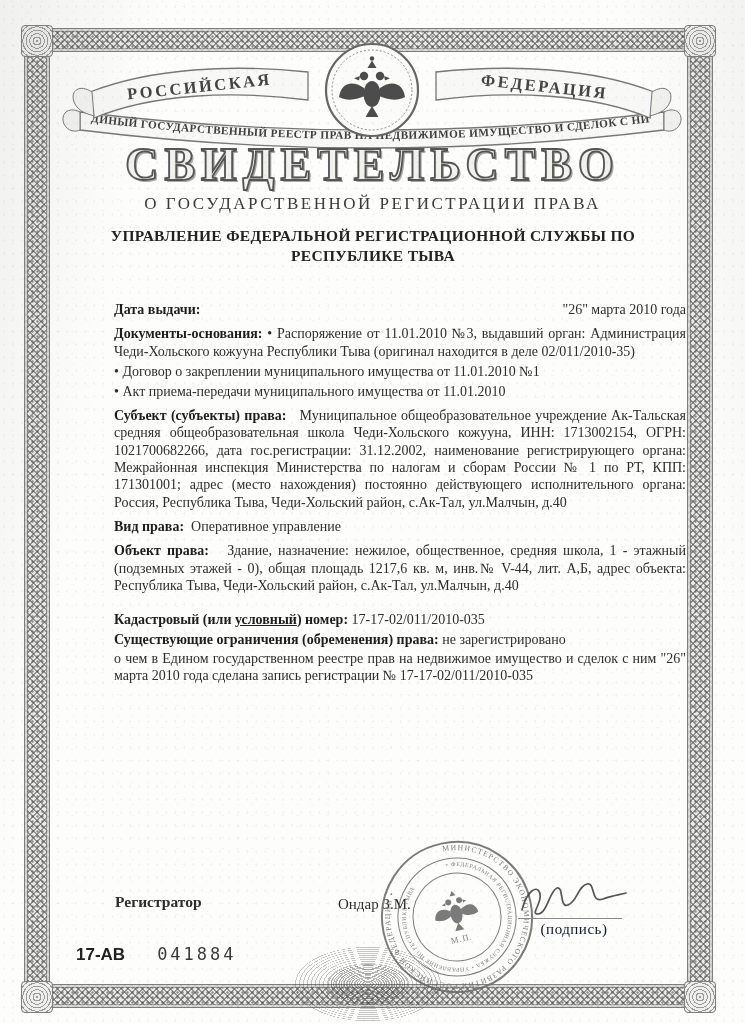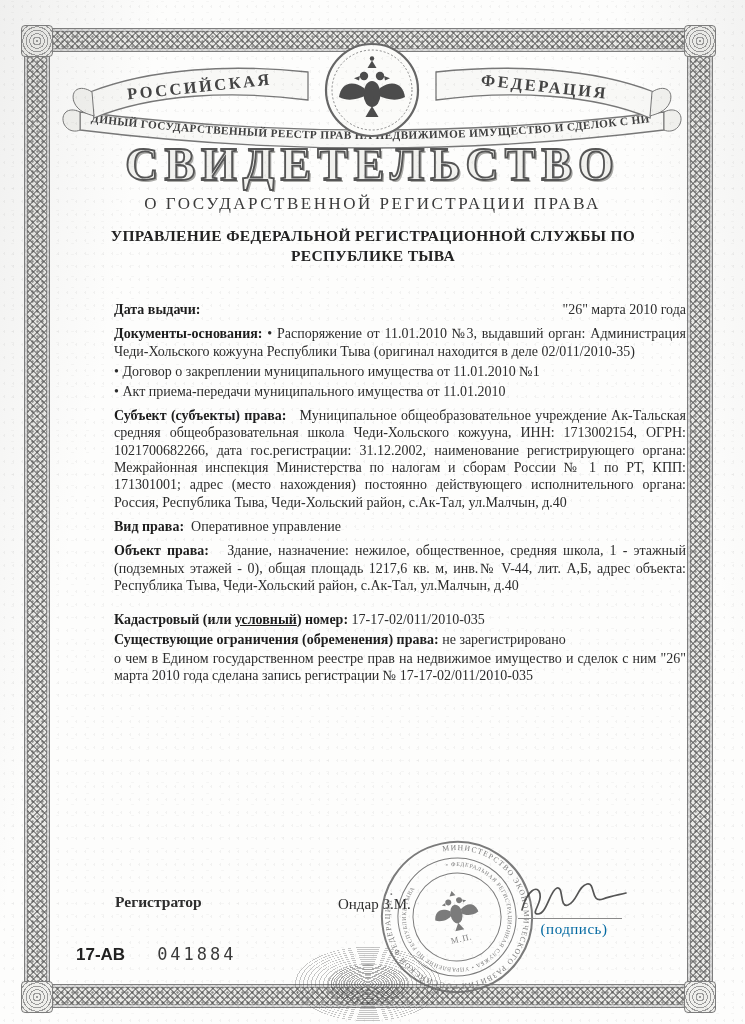--- a/index.html
+++ b/index.html
@@ -97,21 +97,21 @@
   .registrar-label { position:absolute; left:115px; top:893px; z-index:4; font-weight:bold; font-size:15.5px; }
   .registrar-name  { position:absolute; left:338px; top:896px; z-index:4; font-size:15px; }
 
   .seal {
     position:absolute; left:378px; top:838px; width:158px; height:158px; z-index:6;
     transform:rotate(-12deg); opacity:.9;
   }
   .signature-block { position:absolute; left:518px; top:872px; width:112px; z-index:7; }
   .sig-svg { display:block; }
   .sig-line { border-bottom:1px solid #8a8a8a; width:104px; margin-top:-6px; }
-  .sig-caption { font-size:15px; color:#0369a1; text-align:center; margin-top:2px; letter-spacing:.5px; }
+  .sig-caption { font-size:15px; color:#0f172a; text-align:center; margin-top:2px; letter-spacing:.5px; }
 
   .serial { position:absolute; left:76px; top:944px; z-index:4; display:flex; align-items:baseline; gap:32px; }
   .serial-prefix { font-family:"Liberation Sans", sans-serif; font-weight:bold; font-size:17px; color:#222; }
   .serial-number { font-family:"DejaVu Sans Mono", monospace; font-size:17px; letter-spacing:3px; color:#3a3a3a; }
 
   .rosette {
     position:absolute; left:293px; top:946px; width:150px; height:76px; z-index:6;
     border-radius:50%;
     background:repeating-radial-gradient(ellipse at center, rgba(70,70,70,.5) 0 1px, rgba(255,255,255,0) 1px 4px);
     opacity:.6;

